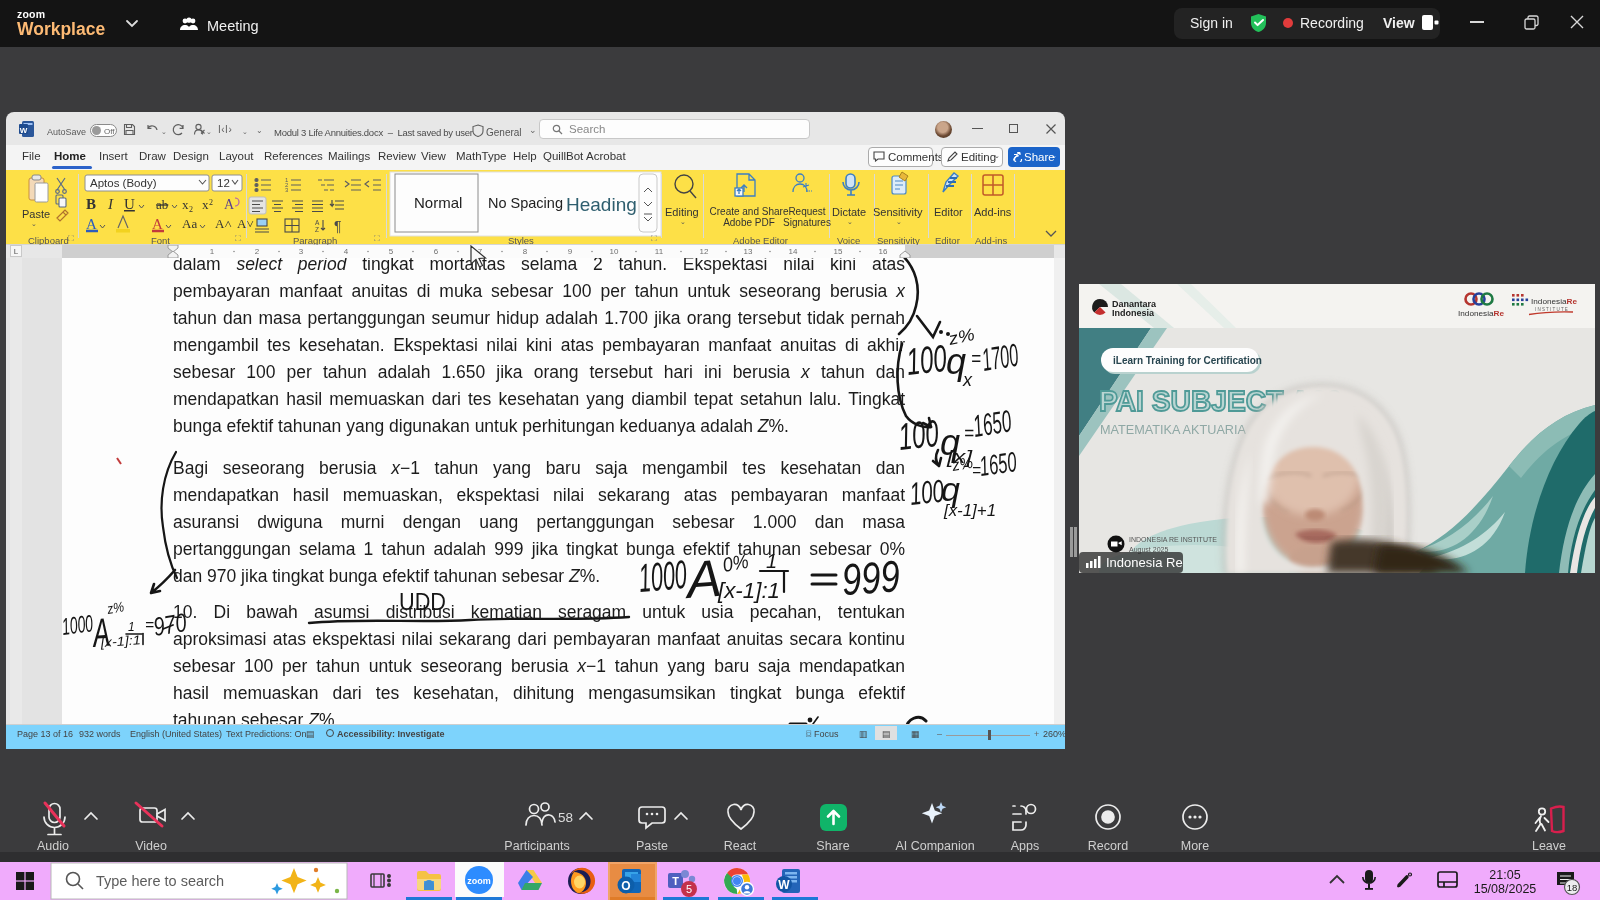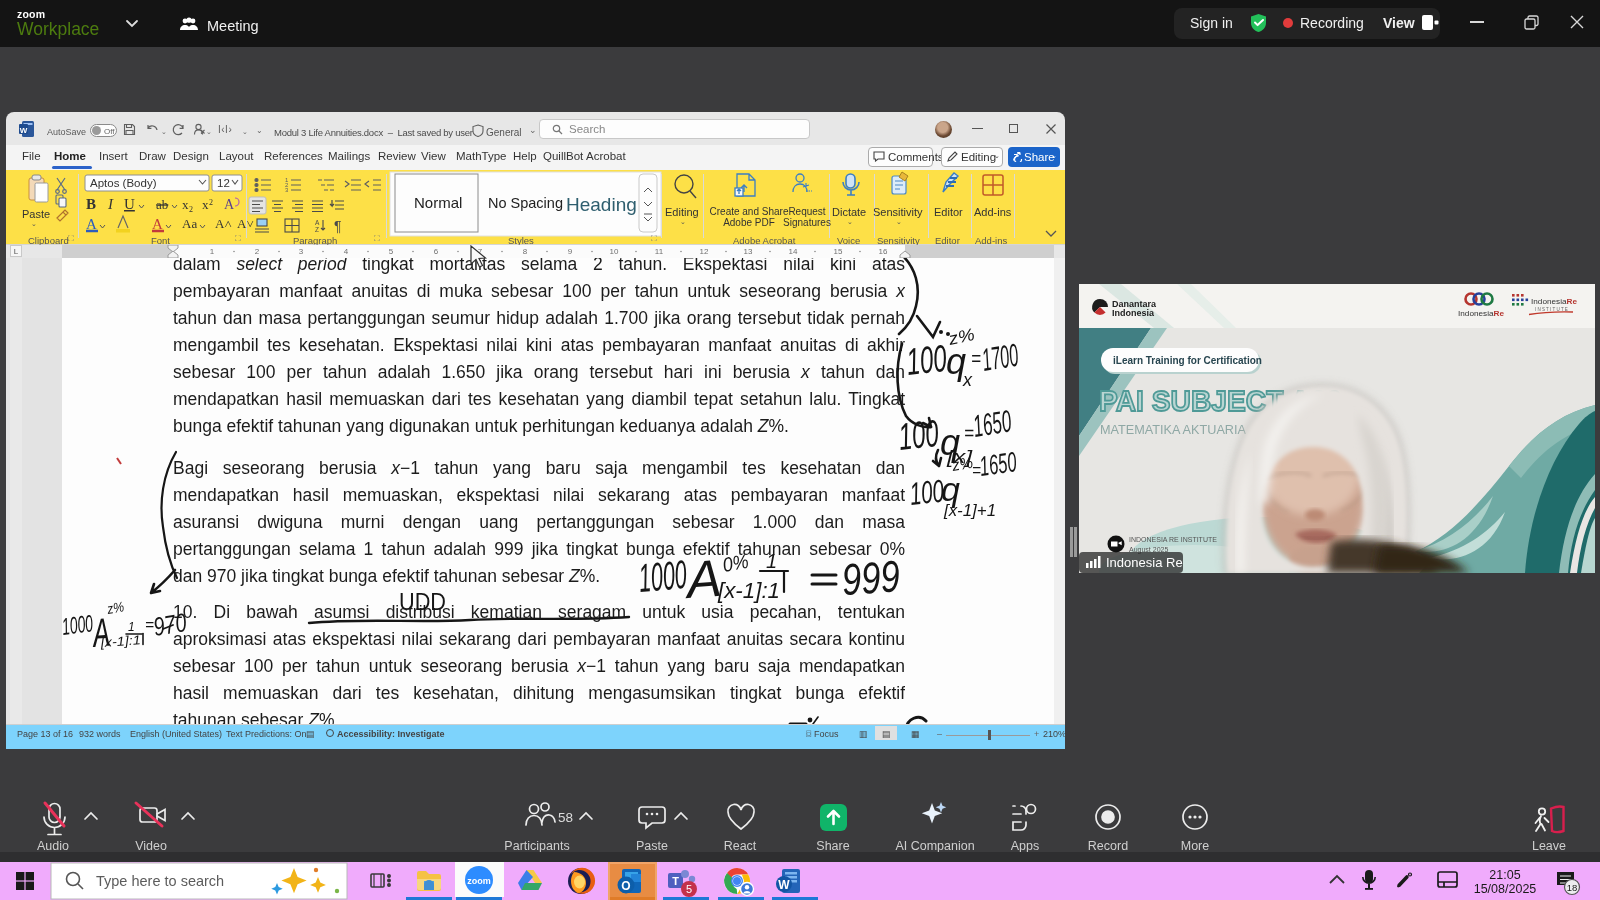--- a/index.html
+++ b/index.html
@@ -10,21 +10,21 @@
 #video{position:absolute;left:1079px;top:284px;width:516px;height:289px;background:#e9e8e5;overflow:hidden}
 #toolbar{position:absolute;left:0;top:795px;width:1600px;height:60px;color:#d6d6d6}
 #taskbar{position:absolute;left:0;top:862px;width:1600px;height:38px;background:#f0abfc}
 .tblbl{position:absolute;font-size:12.5px;color:#cfcfcf;text-align:center;white-space:nowrap}
 .jl{width:732px;height:27px;text-align:justify;text-align-last:justify;white-space:normal;overflow:hidden}
 .sb{position:absolute;font-size:9px;color:#444;top:3.5px;white-space:nowrap}
 </style></head>
 <body>
 <div id="topbar">
  <div class="abs" style="left:17px;top:8px;font-size:10.5px;font-weight:700;color:#fff;letter-spacing:.2px">zoom</div>
- <div class="abs" style="left:17px;top:19px;font-size:17.5px;font-weight:400;color:#4d7c0f">Workplace</div>
+ <div class="abs" style="left:17px;top:19px;font-size:17.5px;font-weight:700;color:#fdba74">Workplace</div>
  <svg class="abs" style="left:125px;top:19px" width="14" height="10" viewBox="0 0 14 10">
       <path d="M2 2 L7 7 L12 2" stroke="#ddd" stroke-width="1.8" fill="none" stroke-linecap="round"></path>
     </svg>
  <svg class="abs" style="left:179px;top:17px" width="20" height="15" viewBox="0 0 20 15" fill="#fff">
       <circle cx="6" cy="4" r="2.4"></circle>
       <circle cx="14" cy="4" r="2.4"></circle>
       <circle cx="10" cy="3.2" r="2.6"></circle>
       <path d="M1 13c0-3 2.2-5 5-5s5 2 5 5zM9 13c0-3 2.2-5 5-5s5 2 5 5z"></path>
     </svg>
  <div class="abs" style="left:207px;top:18px;font-size:14.5px;color:#f0f0f0">Meeting</div>
@@ -286,21 +286,21 @@
 <div class="abs" style="left:145px;top:64.5px;font-size:9.5px;color:#555">Font</div>
       <div class="abs" style="left:229px;top:64px;font-size:8px;color:#777">⛶</div>
 <div class="abs" style="left:287px;top:64.5px;font-size:9.5px;color:#555">Paragraph</div>
       <div class="abs" style="left:368px;top:64px;font-size:8px;color:#777">⛶</div>
 <div class="abs" style="left:502px;top:64.5px;font-size:9.5px;color:#555">Styles</div>
       <div class="abs" style="left:645px;top:64px;font-size:8px;color:#777">⛶</div>
 <div class="abs" style="left:659px;top:36px;font-size:11px;color:#333">Editing</div>
       <div class="abs" style="left:674px;top:48px;font-size:7px;color:#555">⌄</div>
 <div class="abs" style="left:700px;top:36px;width:86px;font-size:10px;color:#333;text-align:center">Create and Share<br>Adobe PDF</div>
 <div class="abs" style="left:774px;top:36px;width:54px;font-size:10px;color:#333;text-align:center">Request<br>Signatures</div>
-<div class="abs" style="left:727px;top:64.5px;font-size:9.5px;color:#555">Adobe Acrobat</div>
+<div class="abs" style="left:727px;top:64.5px;font-size:9.5px;color:#555">Adobe Editor</div>
 <div class="abs" style="left:826px;top:36px;font-size:11px;color:#333">Dictate</div>
       <div class="abs" style="left:841px;top:48px;font-size:7px;color:#555">⌄</div>
 <div class="abs" style="left:831px;top:64.5px;font-size:9.5px;color:#555">Voice</div>
 <div class="abs" style="left:867px;top:36px;font-size:11px;color:#333">Sensitivity</div>
       <div class="abs" style="left:890px;top:48px;font-size:7px;color:#555">⌄</div>
 <div class="abs" style="left:871px;top:64.5px;font-size:9.5px;color:#555">Sensitivity</div>
 <div class="abs" style="left:928px;top:36px;font-size:11px;color:#333">Editor</div>
 <div class="abs" style="left:929px;top:64.5px;font-size:9.5px;color:#555">Editor</div>
 <div class="abs" style="left:968px;top:36px;font-size:11px;color:#333">Add-ins</div>
 <div class="abs" style="left:969px;top:64.5px;font-size:9.5px;color:#555">Add-ins</div>
@@ -446,21 +446,21 @@
 <div class="sb" style="left:320px"><span style="display:inline-block;width:8px;height:8px;border:1px solid #444;border-radius:50%;margin-right:3px"></span><b>Accessibility: Investigate</b></div>
 <div class="sb" style="left:800px">⌼ Focus</div>
 <div class="sb" style="left:853px">▥</div>
 <div class="abs" style="left:869px;top:1px;width:22px;height:14px;background:#e0e0e0"></div>
 <div class="sb" style="left:876px">▤</div>
 <div class="sb" style="left:905px">▦</div>
 <div class="sb" style="left:931px;color:#666">–</div>
 <div class="abs" style="left:940px;top:9.5px;width:84px;height:1.5px;background:#9a9a9a"></div>
 <div class="abs" style="left:982px;top:5px;width:3px;height:10px;background:#555"></div>
 <div class="sb" style="left:1028px;color:#666">+</div>
-<div class="sb" style="left:1037px">210%</div>
+<div class="sb" style="left:1037px">260%</div>
 </div>
 </div>
 <div id="video">
 <svg width="516" height="289" viewBox="0 0 516 289">
 <defs>
  <filter id="blur2">
           <feGaussianBlur stdDeviation="2"></feGaussianBlur>
         </filter>
  <filter id="blur4">
           <feGaussianBlur stdDeviation="4"></feGaussianBlur>

